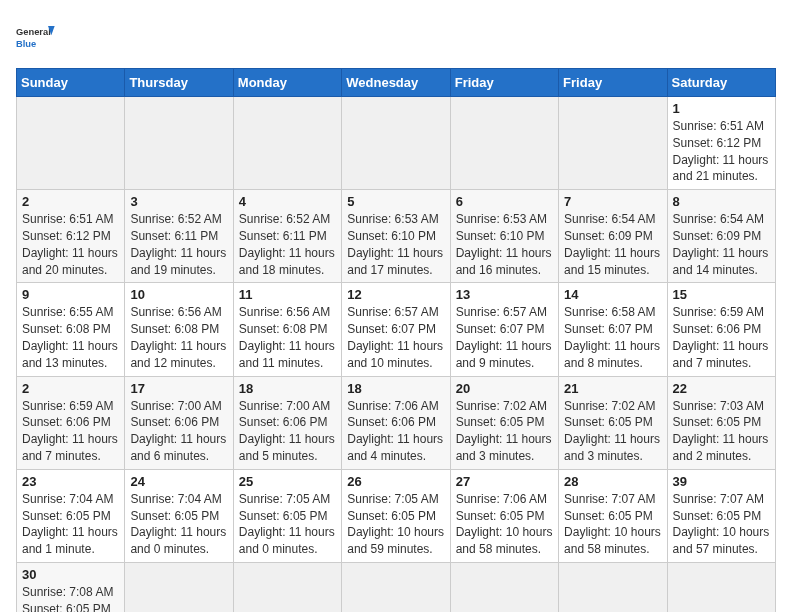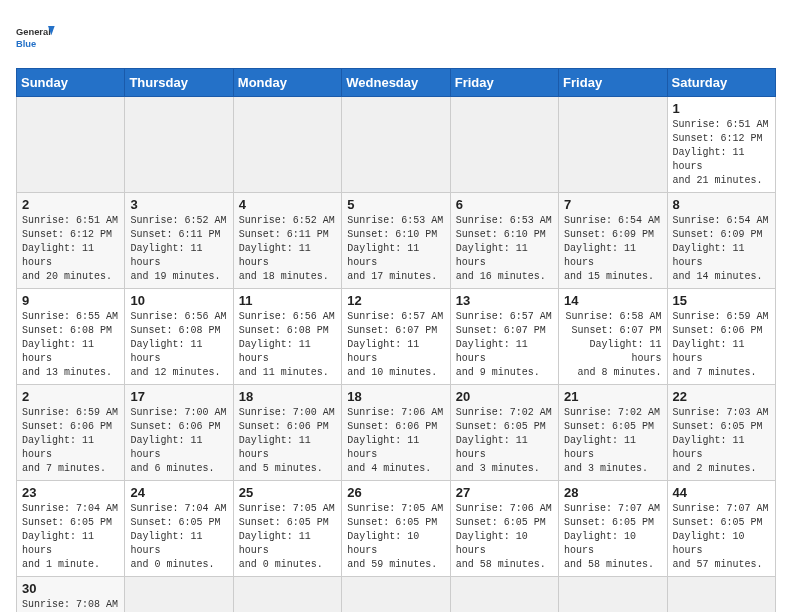--- a/index.html
+++ b/index.html
@@ -61,24 +61,23 @@
       background: #f7f7f7;
     }
     .day-number {
       font-size: 13px;
       font-weight: bold;
       color: #222;
       display: block;
       margin-bottom: 2px;
     }
     .day-info {
-      font-size: 10px;
+      font-size: 12px;
       color: #333;
       line-height: 1.4;
-      font-family: Liberation Mono, monospace;
     }
     .empty-cell {
       background: #f0f0f0 !important;
     }
   </style>
 </head>
 <body>
 
 <div class="header-section">
   <div class="logo">
@@ -204,21 +203,21 @@
         </td>
         <td>
           <span class="day-number">13</span>
           <div class="day-info" style="white-space: pre-line;">Sunrise: 6:57 AM
 Sunset: 6:07 PM
 Daylight: 11 hours
 and 9 minutes.</div>
         </td>
         <td>
           <span class="day-number">14</span>
-          <div class="day-info" style="white-space: pre-line; text-align: right;">Sunrise: 6:58 AM
+          <div class="day-info" style="white-space: pre-line;">Sunrise: 6:58 AM
 Sunset: 6:07 PM
 Daylight: 11 hours
 and 8 minutes.</div>
         </td>
         <td>
           <span class="day-number">15</span>
           <div class="day-info" style="white-space: pre-line;">Sunrise: 6:59 AM
 Sunset: 6:06 PM
 Daylight: 11 hours
 and 7 minutes.</div>
@@ -312,21 +311,21 @@
 and 58 minutes.</div>
         </td>
         <td>
           <span class="day-number">28</span>
           <div class="day-info" style="white-space: pre-line;">Sunrise: 7:07 AM
 Sunset: 6:05 PM
 Daylight: 10 hours
 and 58 minutes.</div>
         </td>
         <td>
-          <span class="day-number">44</span>
+          <span class="day-number">39</span>
           <div class="day-info" style="white-space: pre-line;">Sunrise: 7:07 AM
 Sunset: 6:05 PM
 Daylight: 10 hours
 and 57 minutes.</div>
         </td>
       </tr>
       <tr>
         <td>
           <span class="day-number">30</span>
           <div class="day-info" style="white-space: pre-line;">Sunrise: 7:08 AM

